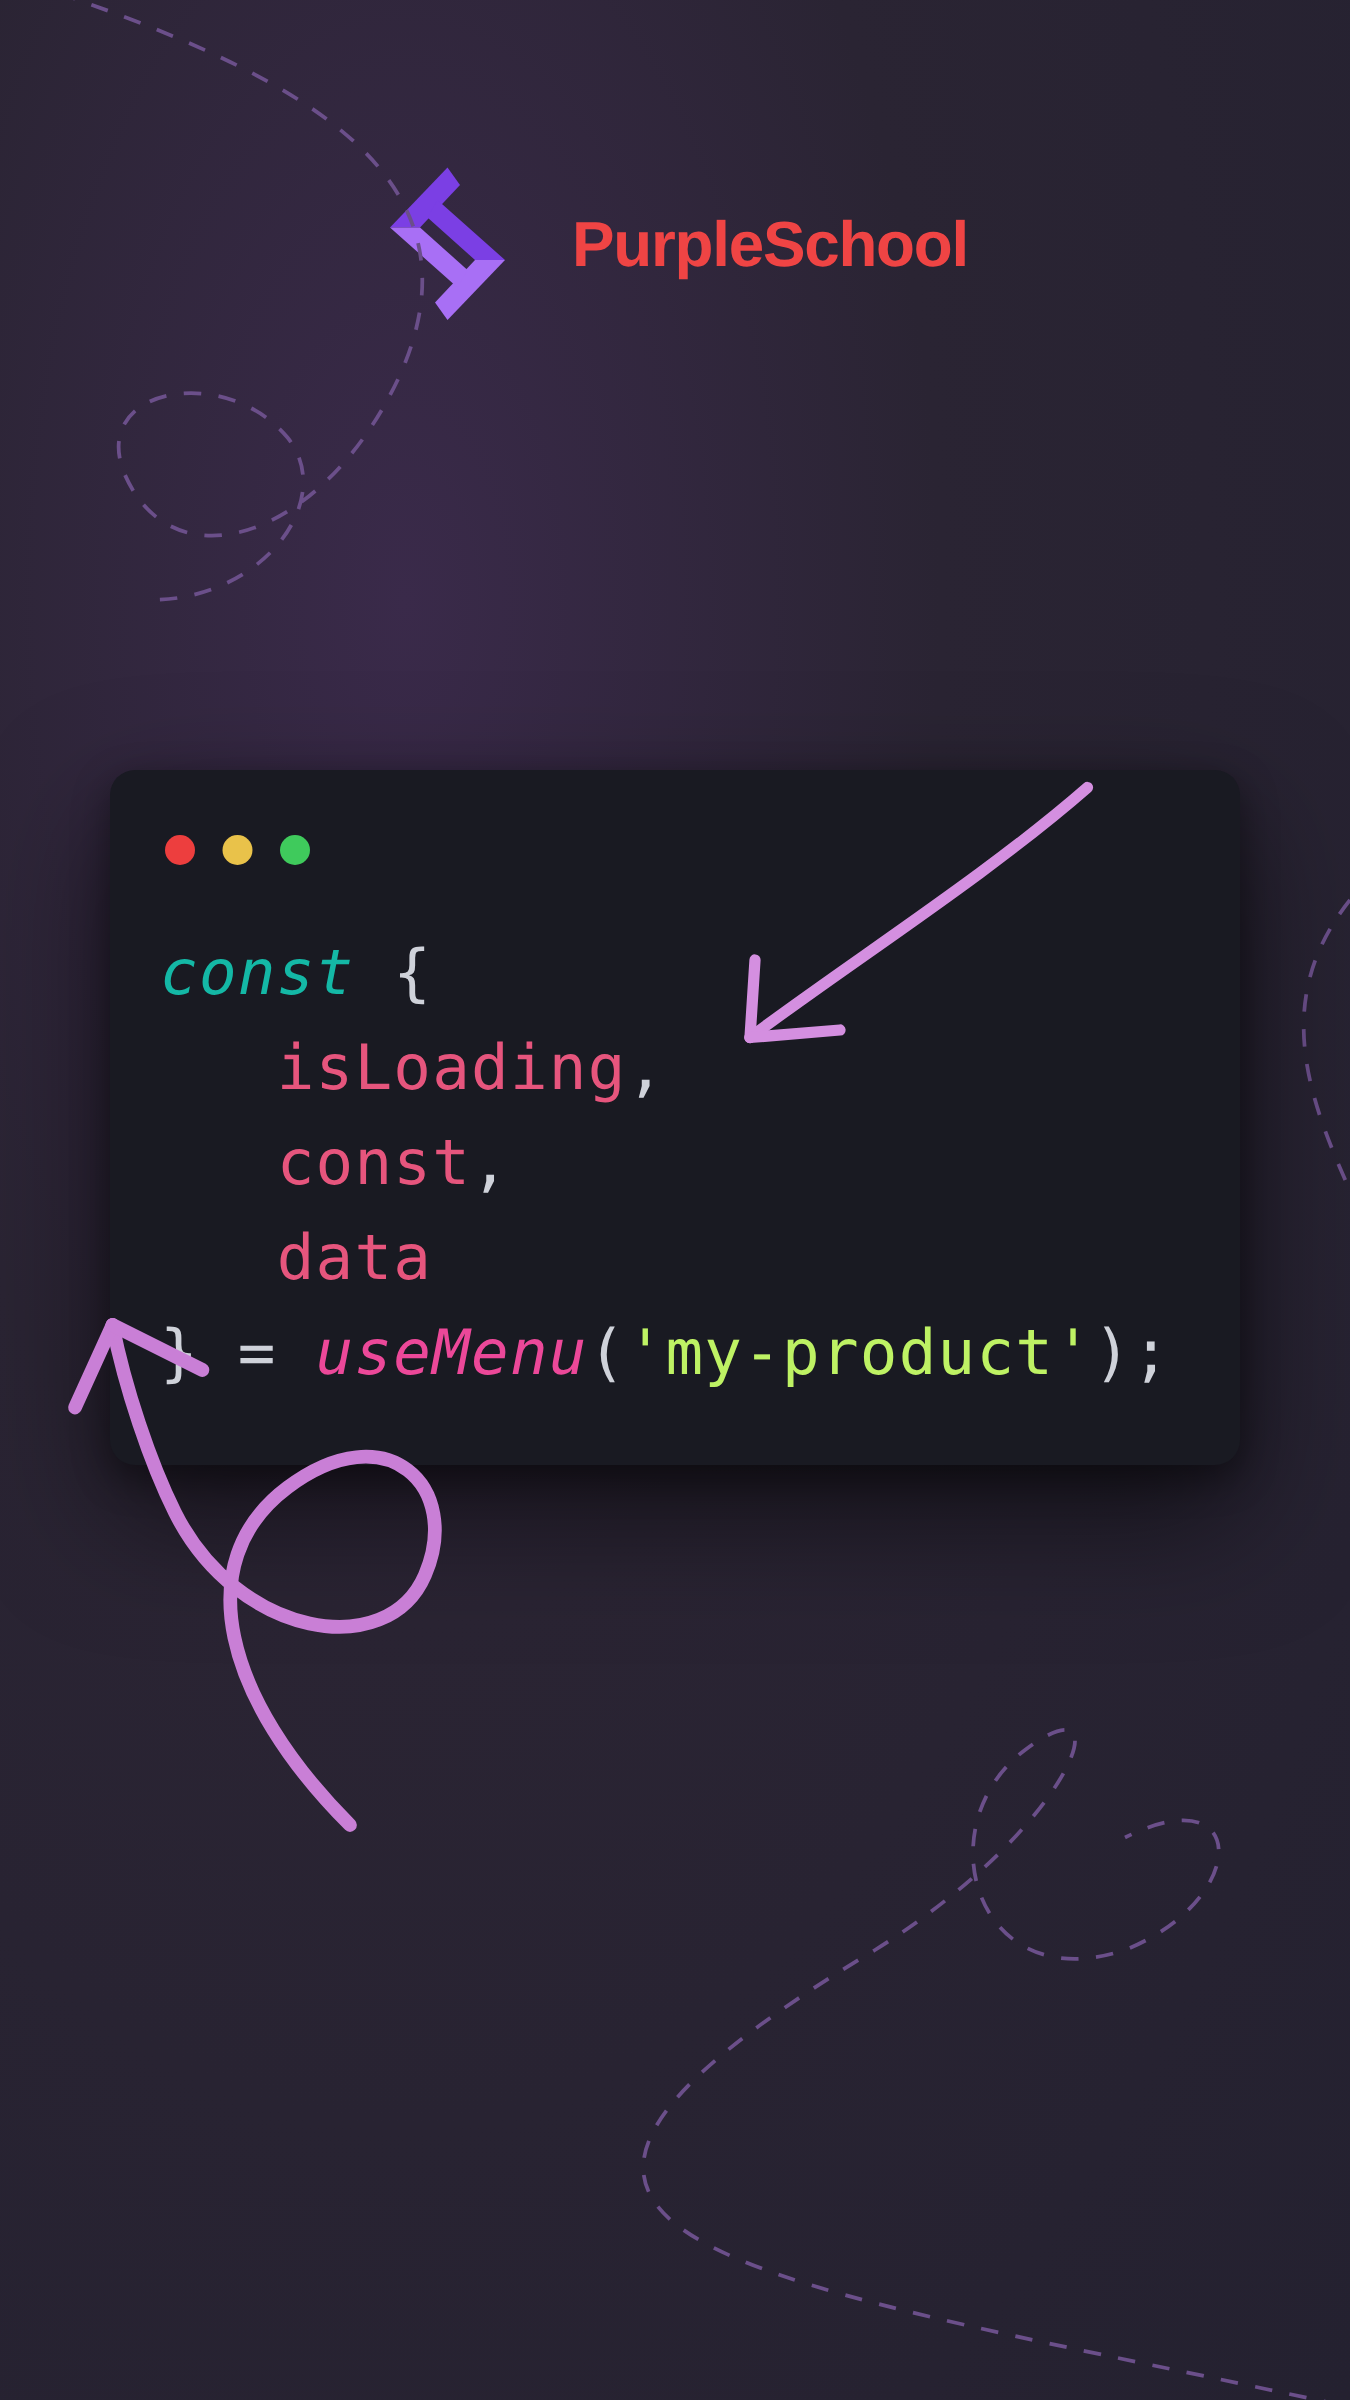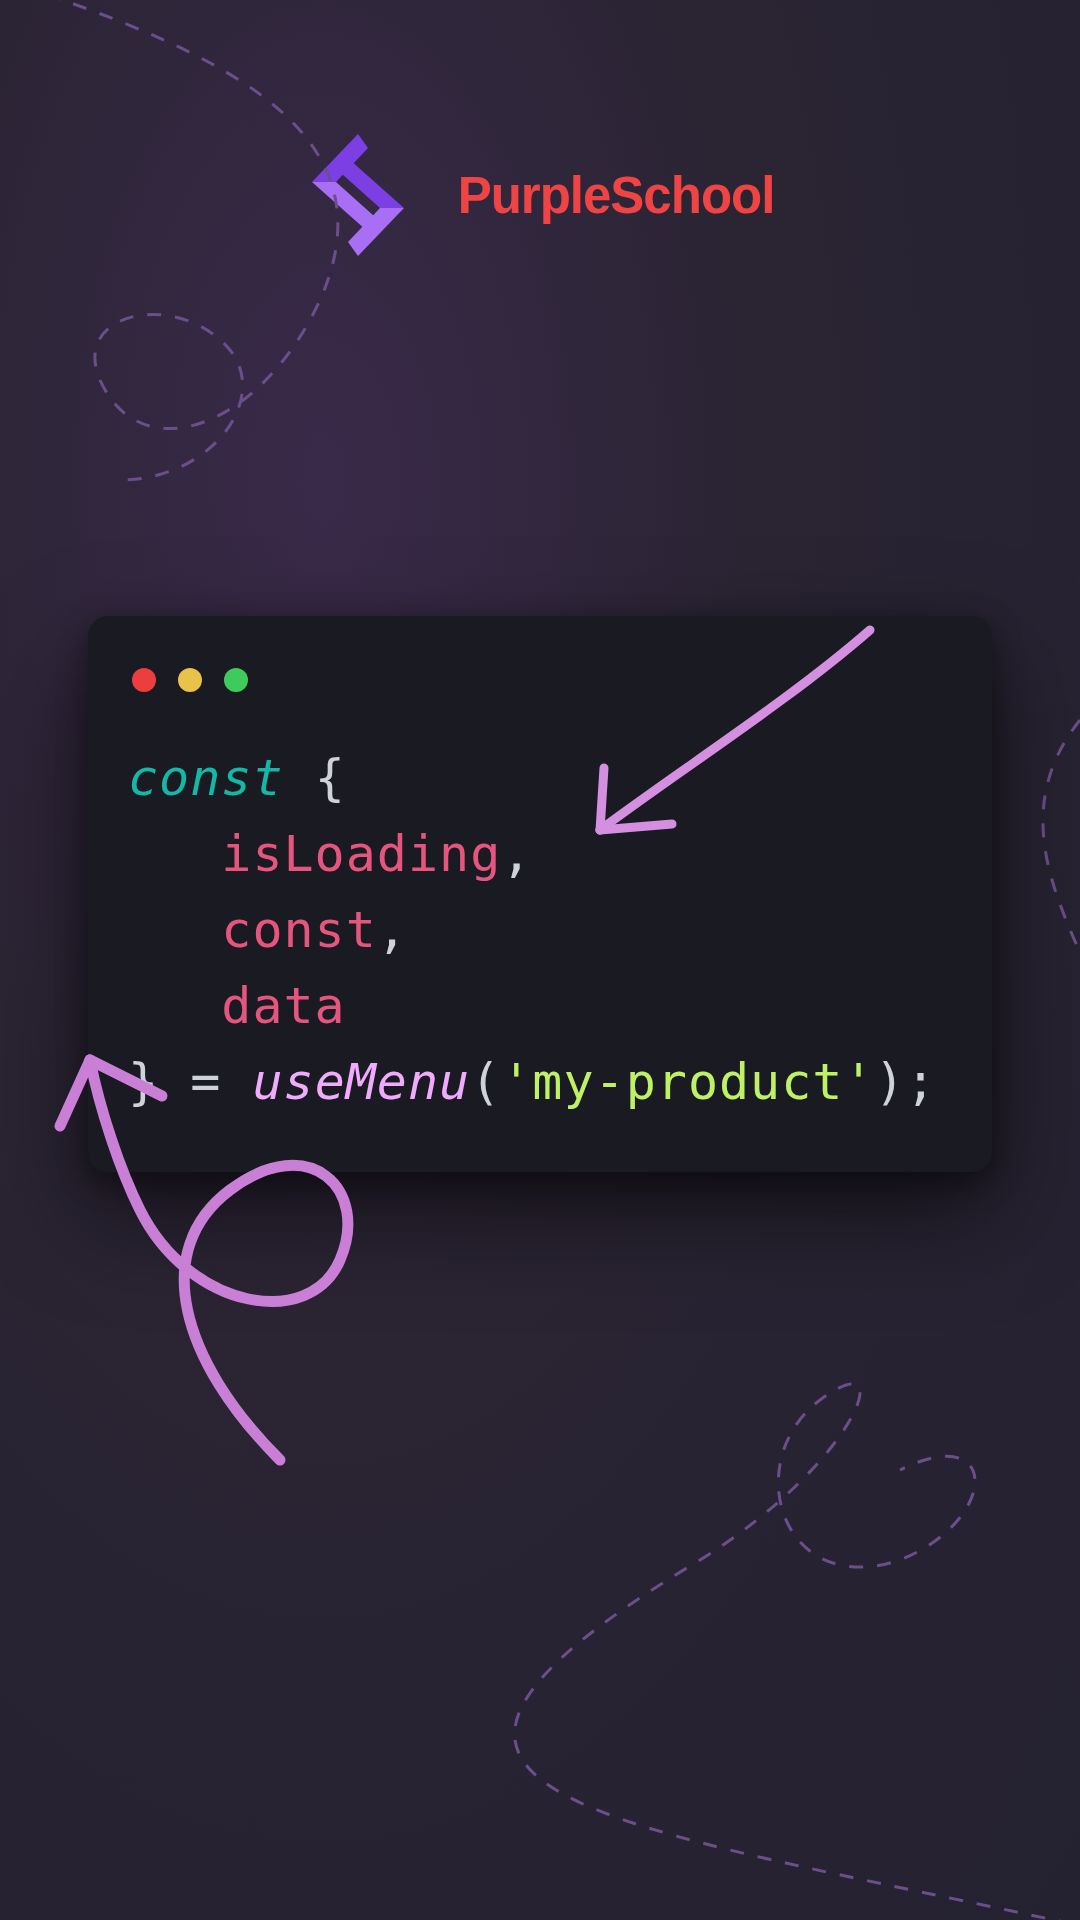--- a/index.html
+++ b/index.html
@@ -62,21 +62,21 @@
     .code {
       font-family: "Menlo", "Consolas", monospace;
       font-size: 50px;
       line-height: 1.52;
       white-space: pre;
       letter-spacing: 1px;
     }
     .k { color: #14b8a6; font-style: italic; }
     .p { color: #cfd2da; }
     .v { color: #e6557d; margin-top: 15px; }
-    .fn { color: #f0abfc; font-style: italic; text-align: center; }
+    .fn { color: #ec4899; font-style: italic; text-align: center; }
     .s { color: #bef264; }
     .arrow {
       position: absolute;
       pointer-events: none;
     }
   </style>
 </head>
 <body>
 
 <svg class="bg-dash" width="1080" height="1920">

